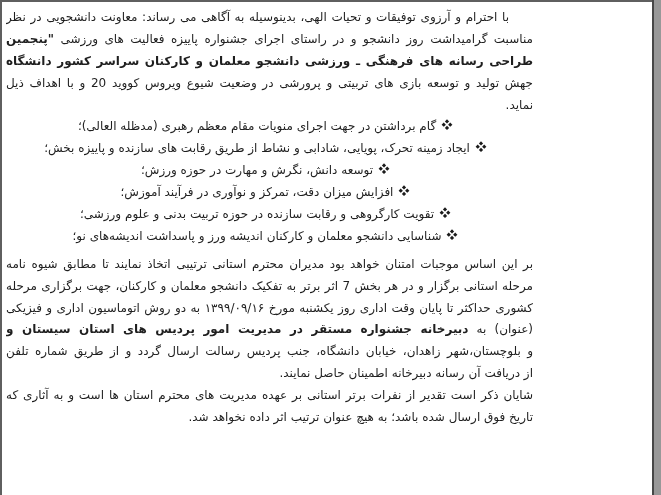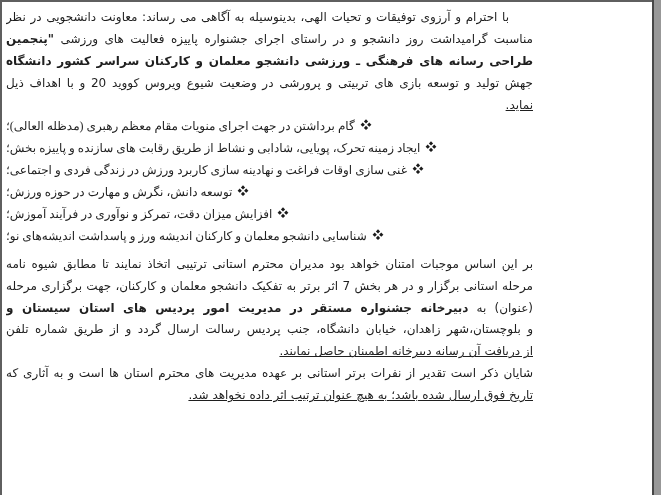--- a/index.html
+++ b/index.html
@@ -19,28 +19,27 @@
     direction:rtl;
     font-size:12px;
     line-height:21.9px;
   }
   .line{
     height:21.9px;overflow:hidden;
     text-align:justify;
     text-align-last:justify;
     white-space:normal;
   }
-  .line.end{text-align-last:right;text-decoration:underline;}
+  .line.end{text-align-last:right;}
   .line.indent{padding-right:24px;}
   .b{font-weight:bold;}
   .bullet-line{
     height:21.9px;overflow:hidden;
-    text-align:left;
+    text-align:center;
     padding-right:10px;
-    font-family:Liberation Serif, serif;
   }
   .bullet-marker{
     display:inline-block;width:8px;height:8px;
     transform:rotate(45deg);
     margin-left:7px;
     position:relative;
     top:-1px;
   }
   .bullet-marker::before{
     content:"";position:absolute;top:0;left:0;
@@ -63,29 +62,30 @@
     <div class="line indent"><span>با احترام و آرزوی توفیقات و تحیات الهی، بدینوسیله به آگاهی می رساند: معاونت دانشجویی در نظر دارد به</span></div>
     <div class="line"><span>مناسبت گرامیداشت روز دانشجو و در راستای اجرای جشنواره پاییزه فعالیت های ورزشی </span><span class="b">"پنجمین جشنواره مجازی</span></div>
     <div class="line"><span class="b">طراحی رسانه های فرهنگی ـ ورزشی دانشجو معلمان و کارکنان سراسر کشور دانشگاه فرهنگیان"</span></div>
     <div class="line"><span>جهش تولید و توسعه بازی های تربیتی و پرورشی در وضعیت شیوع ویروس کووید 20 و با اهداف ذیل برگزار</span></div>
     <div class="line end"><span>نماید.</span></div>
   </div>
 
   <div>
     <div class="bullet-line"><span class="bullet-marker"></span><span>گام برداشتن در جهت اجرای منویات مقام معظم رهبری (مدظله العالی)؛</span></div>
     <div class="bullet-line"><span class="bullet-marker"></span><span>ایجاد زمینه تحرک، پویایی، شادابی و نشاط از طریق رقابت های سازنده و پاییزه بخش؛</span></div>
-    <div class="bullet-line"><span class="bullet-marker"></span><span>غنی سازی اوقات فراغت و نهادینه سازی کاربرد ورزش در زندگی فردی و اجتماعی؛</span></div>
     <div class="bullet-line"><span class="bullet-marker"></span><span>توسعه دانش، نگرش و مهارت در حوزه ورزش؛</span></div>
     <div class="bullet-line"><span class="bullet-marker"></span><span>افزایش میزان دقت، تمرکز و نوآوری در فرآیند آموزش؛</span></div>
+    <div class="bullet-line"><span class="bullet-marker"></span><span>تقویت کارگروهی و رقابت سازنده در حوزه تربیت بدنی و علوم ورزشی؛</span></div>
     <div class="bullet-line"><span class="bullet-marker"></span><span>شناسایی دانشجو معلمان و کارکنان اندیشه ورز و پاسداشت اندیشه‌های نو؛</span></div>
   </div>
 
   <div class="p2">
     <div class="line"><span>بر این اساس موجبات امتنان خواهد بود مدیران محترم استانی ترتیبی اتخاذ نمایند تا مطابق شیوه نامه (پیوست)،</span></div>
     <div class="line"><span>مرحله استانی برگزار و در هر بخش 7 اثر برتر به تفکیک دانشجو معلمان و کارکنان، جهت برگزاری مرحله</span></div>
+    <div class="line"><span>کشوری حداکثر تا پایان وقت اداری روز یکشنبه مورخ ۱۳۹۹/۰۹/۱۶ به دو روش اتوماسیون اداری و فیزیکی</span></div>
     <div class="line"><span>(عنوان) به </span><span class="b">دبیرخانه جشنواره مستقر در مدیریت امور پردیس های استان سیستان و بلوچستان</span></div>
     <div class="line"><span>و بلوچستان،شهر زاهدان، خیابان دانشگاه، جنب پردیس رسالت ارسال گردد و از طریق شماره تلفن ۰۵۴۳۳۴۱۹۴۴۳</span></div>
     <div class="line end"><span>از دریافت آن رسانه دبیرخانه اطمینان حاصل نمایند.</span></div>
   </div>
 
   <div>
     <div class="line"><span>شایان ذکر است تقدیر از نفرات برتر استانی بر عهده مدیریت های محترم استان ها است و به آثاری که پس از</span></div>
     <div class="line end"><span>تاریخ فوق ارسال شده باشد؛ به هیچ عنوان ترتیب اثر داده نخواهد شد.</span></div>
   </div>
 

